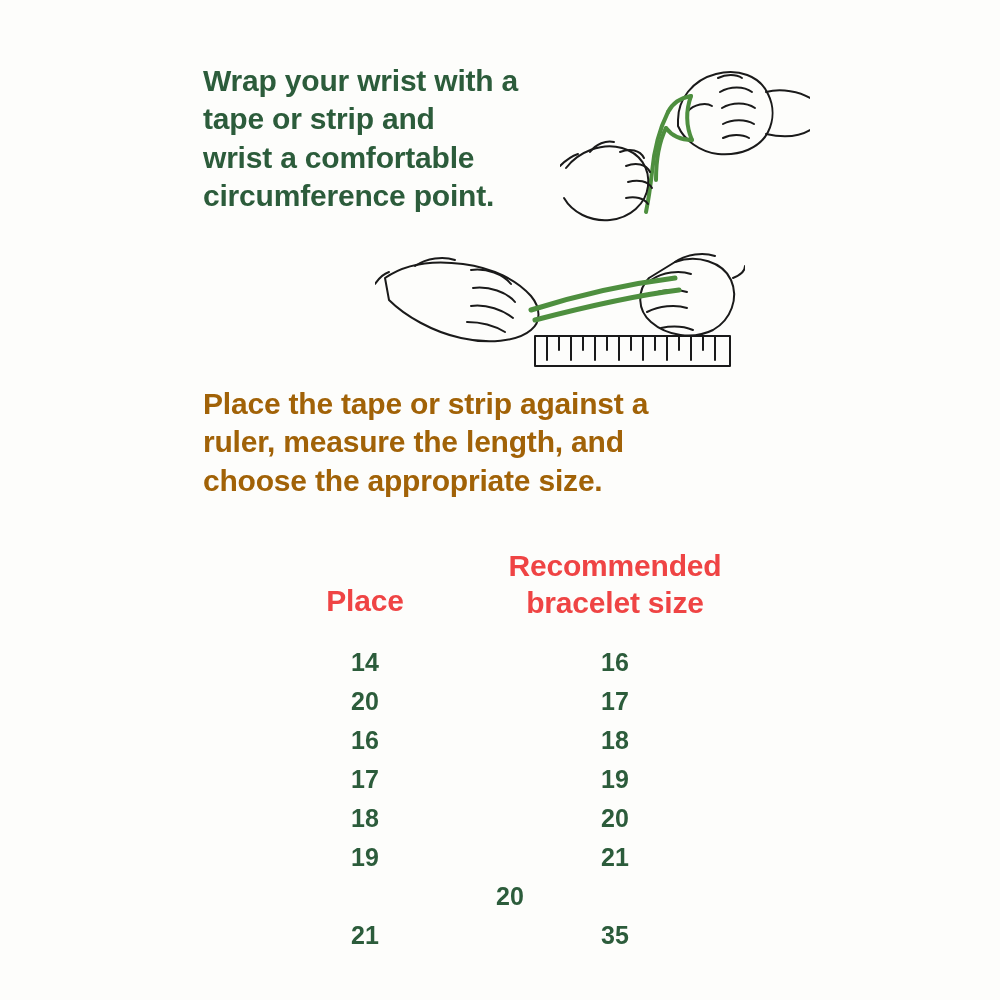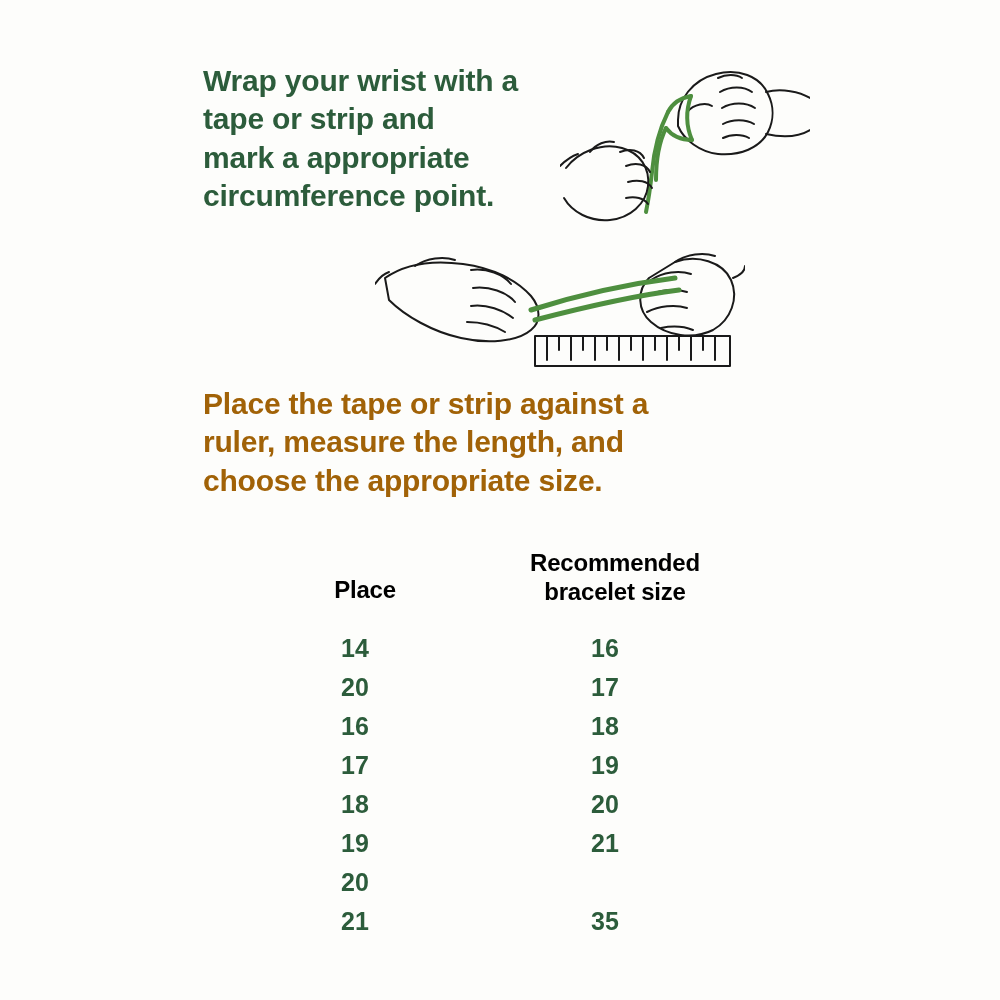--- a/index.html
+++ b/index.html
@@ -72,40 +72,41 @@
     left: 250px;
     top: 548px;
     width: 520px;
   }
   .table-head {
     display: flex;
     align-items: flex-end;
     justify-content: center;
   }
   .th {
-    font-size: 24px;
-    font-weight: 700;
-    color: #000000;
+    font-size: 30px;
+    font-weight: 700;
+    color: #ef4444;
     text-align: center;
     line-height: 1.22;
     letter-spacing: -0.2px;
   }
   .th.wrist {
     width: 210px;
     padding-bottom: 2px;
   }
   .th.recommended {
     width: 290px;
   }
   .rows {
     margin-top: 22px;
   }
   .row {
     display: flex;
     align-items: center;
+    justify-content: center;
     height: 39px;
   }
   .cell {
     font-size: 25px;
     font-weight: 700;
     color: #2c5c3b;
     text-align: center;
   }
   .cell.wrist {
     width: 210px;
@@ -114,21 +115,21 @@
     width: 290px;
   }
 </style>
 </head>
 <body>
 
 <div class="page">
 
   <div class="step1-text">Wrap your wrist with a
 tape or strip and
-mark a appropriate
+wrist a comfortable
 circumference point.</div>
 
   <div class="illo-1">
     <svg viewBox="0 0 250 195" width="250" height="195" fill="none" stroke="#1a1a1a" stroke-width="2" stroke-linecap="round" stroke-linejoin="round">
 
       <path d="M118 80 C118 60 132 40 156 34 C178 28 200 36 208 54 C214 66 214 80 208 92
                C200 108 180 116 158 114 C140 112 124 100 118 86 Z"></path>
 
       <path d="M206 52 C222 48 240 52 250 58"></path>
       <path d="M206 94 C224 98 240 96 250 90"></path>

